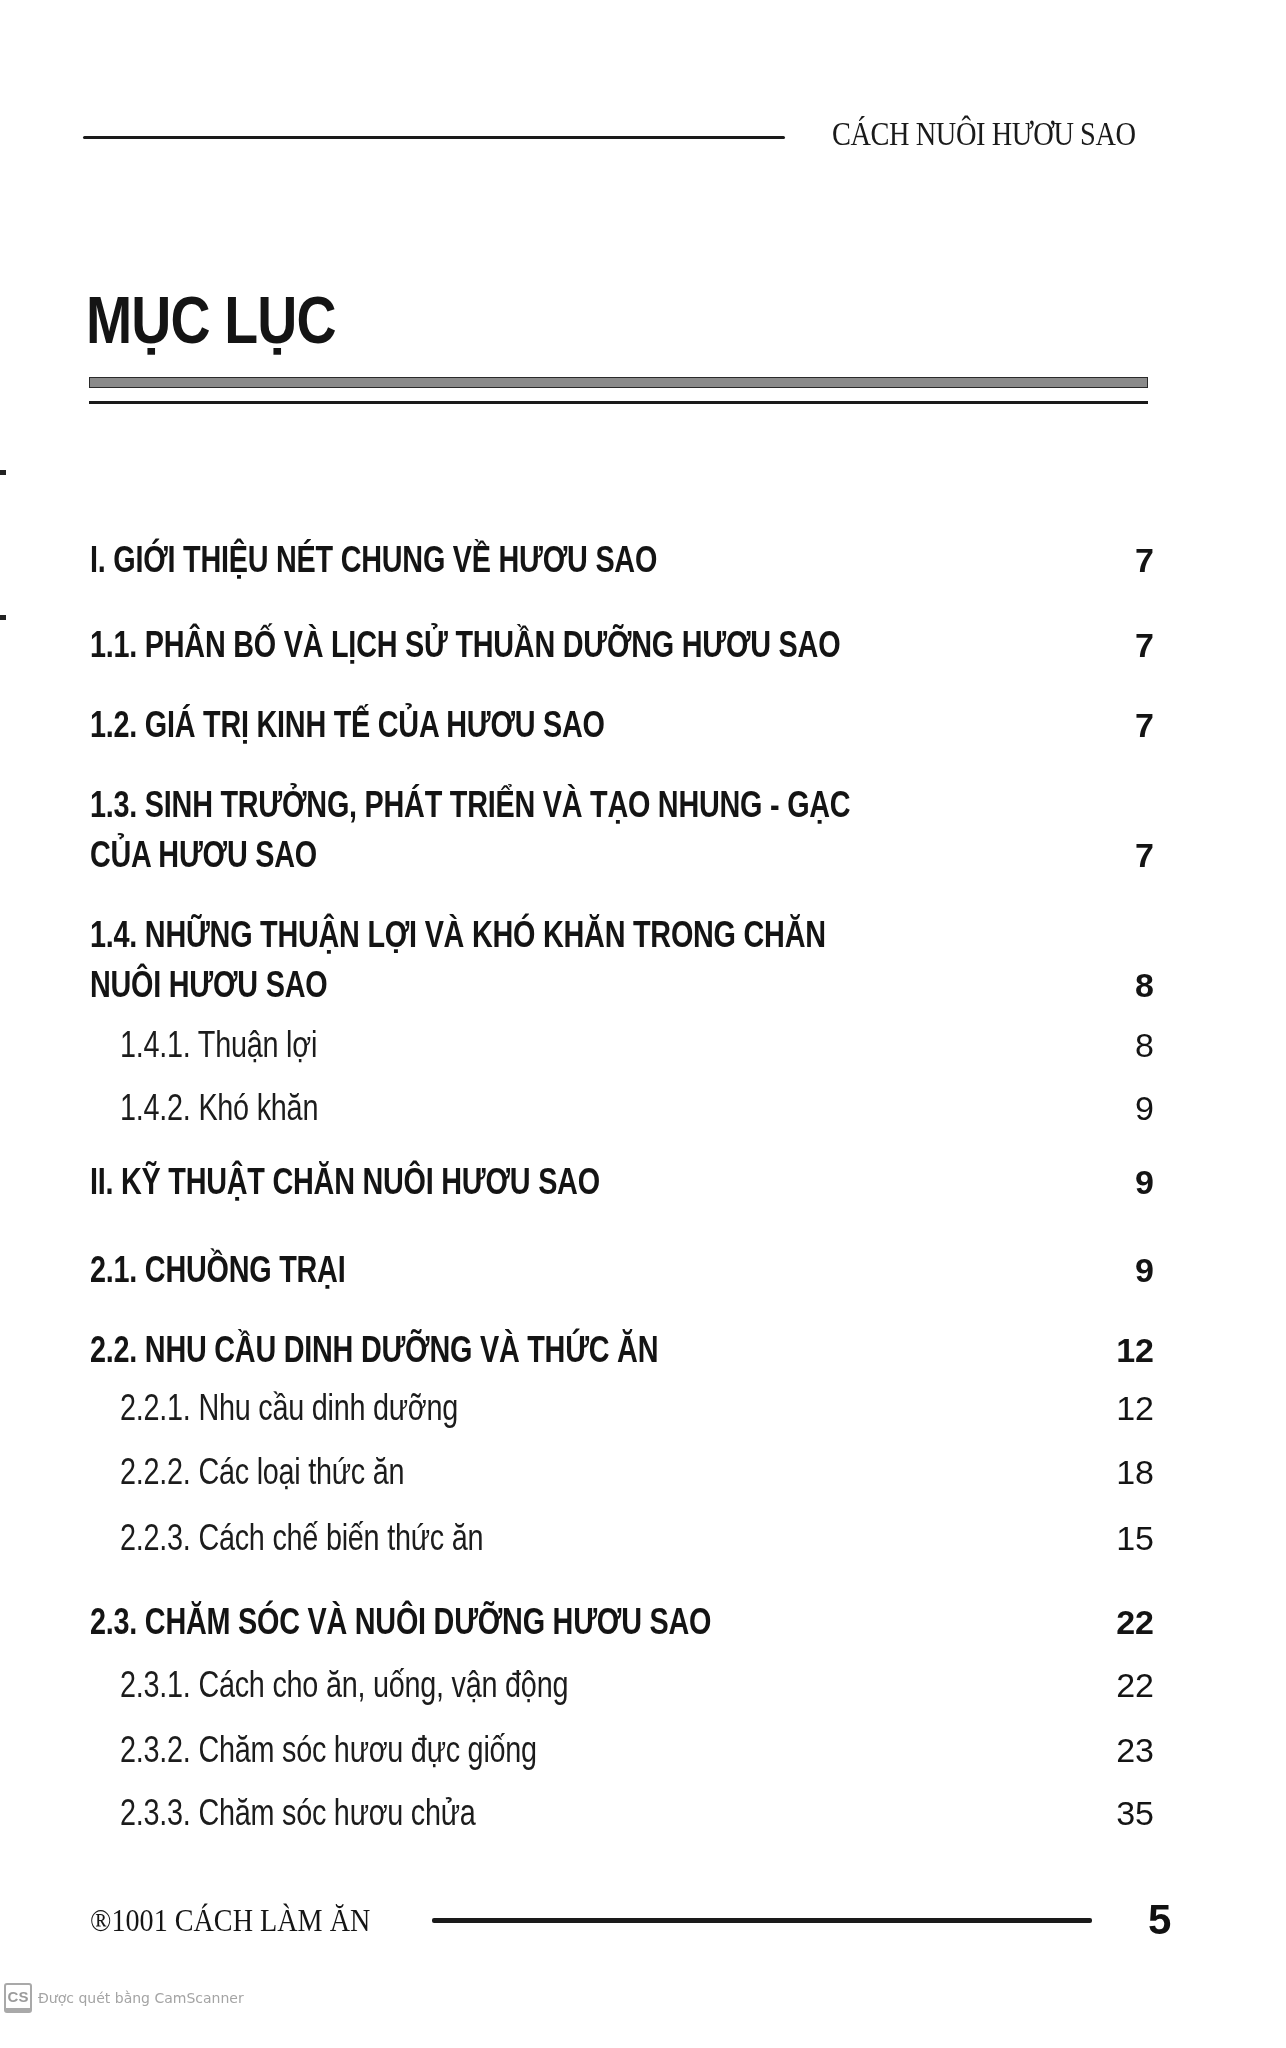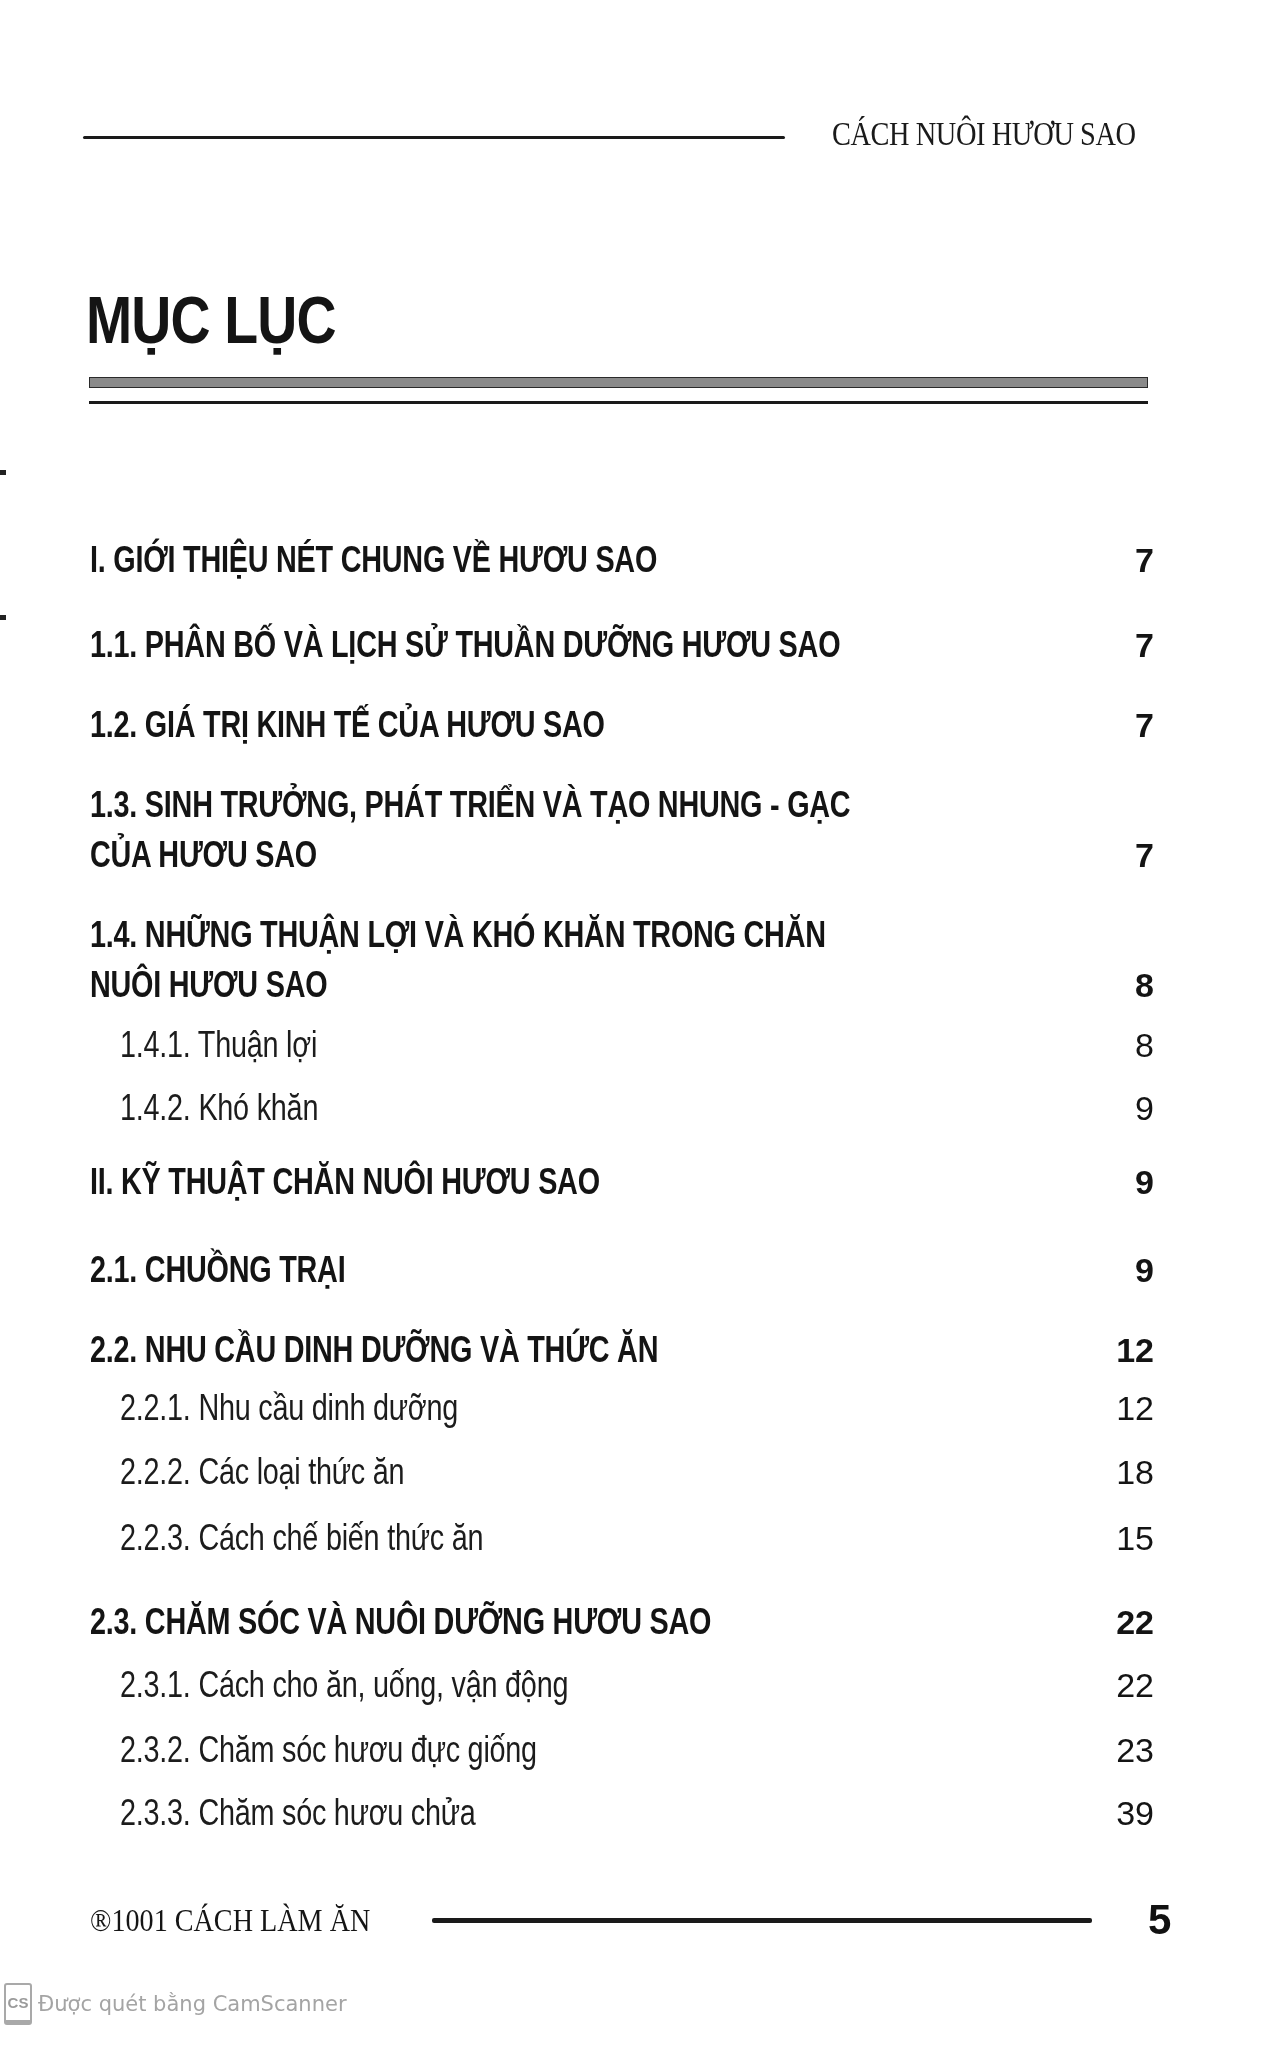--- a/index.html
+++ b/index.html
@@ -97,30 +97,30 @@
       font-family: "Liberation Sans", sans-serif;
       font-weight: bold; font-size: 42px; color: #111;
     }
 
     
     .scanner {
       left: 4px; top: 1983px;
       display: flex; align-items: center; gap: 6px;
     }
     .scanner-icon {
-      width: 28px; height: 42px;
+      width: 28px; height: 30px;
       border: 2px solid #a9a9a9; border-radius: 3px; box-sizing: border-box;
       font-family: "Liberation Sans", sans-serif; font-weight: bold;
       font-size: 15px; color: #9b9b9b;
       display: flex; align-items: center; justify-content: center;
       border-bottom-width: 5px;
     }
     .scanner-text {
       font-family: "DejaVu Sans", sans-serif;
-      font-size: 21px; color: #a4a4a4;
+      font-size: 14px; color: #a4a4a4;
       white-space: nowrap;
     }
 
     
     .edge-mark {
       left: 0; width: 6px; height: 5px; background: #222;
     }
   </style>
 </head>
 <body>
@@ -218,21 +218,21 @@
     <span class="toc-page norm">22</span>
   </div>
 
   <div class="toc-row" style="top:1725px;">
     <span class="toc-label lvl2">2.3.2. Chăm sóc hươu đực giống</span>
     <span class="toc-page norm">23</span>
   </div>
 
   <div class="toc-row" style="top:1788px;">
     <span class="toc-label lvl2">2.3.3. Chăm sóc hươu chửa</span>
-    <span class="toc-page norm">39</span>
+    <span class="toc-page norm">35</span>
   </div>
 </div>
 
 <div class="abs footer-left">®1001 CÁCH LÀM ĂN</div>
 <div class="abs footer-rule"></div>
 <div class="abs footer-page">5</div>
 
 <div class="abs scanner">
   <span class="scanner-icon">CS</span>
   <span class="scanner-text">Được quét bằng CamScanner</span>

